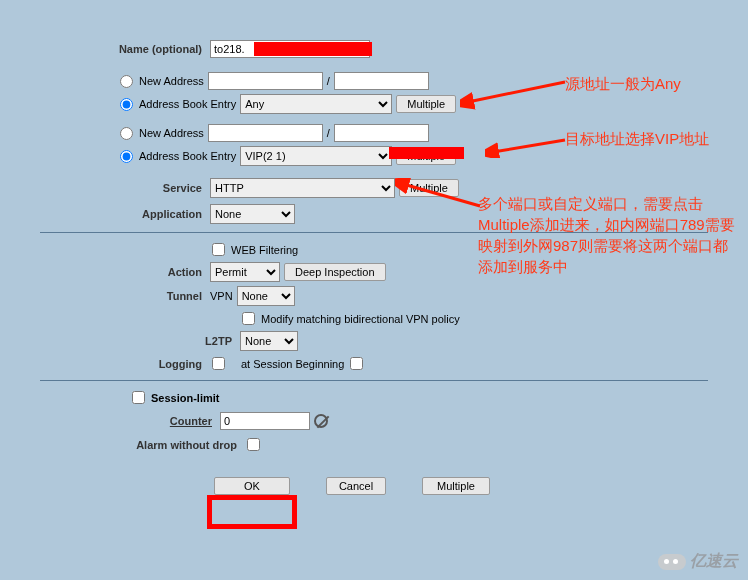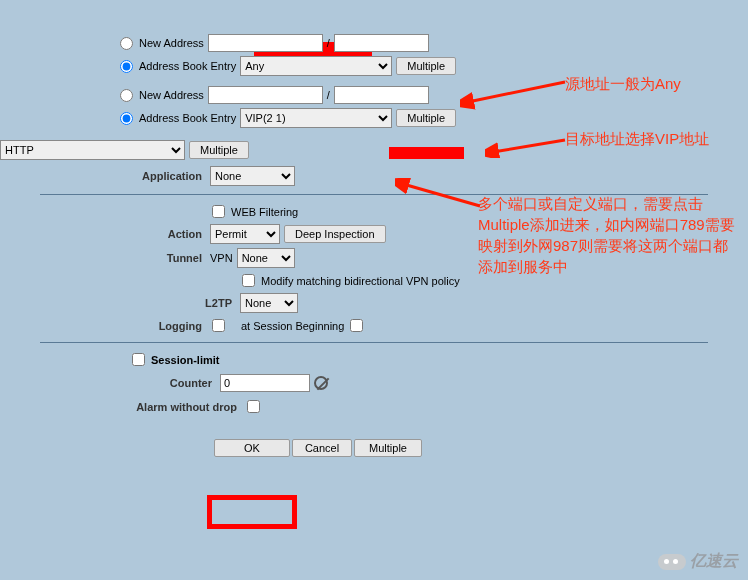--- a/index.html
+++ b/index.html
@@ -128,20 +128,26 @@
   }
   .addr-line {
     display:flex; align-items:center; gap:4px; margin-bottom:4px;
   }
 </style>
 </head>
 <body>
 
 <div class="form-container">
 
+  <div class="row" style="margin-top:20px;">
+    <div class="label-col">Name (optional)</div>
+    <div class="field-col">
+      <input type="text" style="width: 160px;" value="to218.">
+    </div>
+  </div>
   <div class="redact" style="left:254px; top:42px; width:118px;"></div>
 
   <div class="addr-block" style="position:relative; margin-top:14px;">
 
     <div class="addr-line">
       <input type="radio" name="src" style="">
       <span>New Address</span>
       <input type="text" style="width: 115px;">
       <span>/</span>
       <input type="text" style="width: 95px;">
@@ -170,20 +176,21 @@
       <span>Address Book Entry</span>
       <select style="width:152px">
         <option id="dst-opt">VIP(2        1)</option>
       </select>
       <button>Multiple</button>
     </div>
   </div>
   <div class="redact" style="left:389px; top:147px; width:75px; height:12px;"></div>
 
   <div class="row" style="margin-top:12px;">
+    <div class="label-col">Service</div>
     <div class="field-col">
       <select style="width:185px">
         <option>HTTP</option>
       </select>
       <button>Multiple</button>
     </div>
   </div>
 
   <div class="row" style="margin-top:6px;">
     <div class="label-col">Application</div>
@@ -254,37 +261,37 @@
 
   <div class="row">
     <div class="label-col" style="width:130px;"></div>
     <div class="field-col">
       <input type="checkbox" style="">
       <span style="font-weight:bold;">Session-limit</span>
     </div>
   </div>
 
   <div class="row" style="margin-top:6px;">
-    <div class="label-col" style="width:220px;">Counter</div>
+    <div class="label-col" style="width:220px;text-decoration:underline;">Counter</div>
     <div class="field-col">
       <input type="text" style="width: 90px;" value="0">
       <span class="not-allowed-icon"></span>
     </div>
   </div>
 
   <div class="row" style="margin-top:6px;margin-left:25px;">
     <div class="label-col" style="width:220px;">Alarm without drop</div>
     <div class="field-col">
       <input type="checkbox" style="">
     </div>
   </div>
 
   <div class="row" style="margin-top:24px;">
     <div class="label-col" style="width:214px;"></div>
-    <div class="field-col" style="gap:2px;">
+    <div class="field-col" style="gap:36px;">
       <button style="width:76px;">OK</button>
       <button style="width:60px;">Cancel</button>
       <button style="width:68px;">Multiple</button>
     </div>
   </div>
 
 </div>
 
 <div class="ok-highlight" style="left:207px; top:495px;"></div>
 

